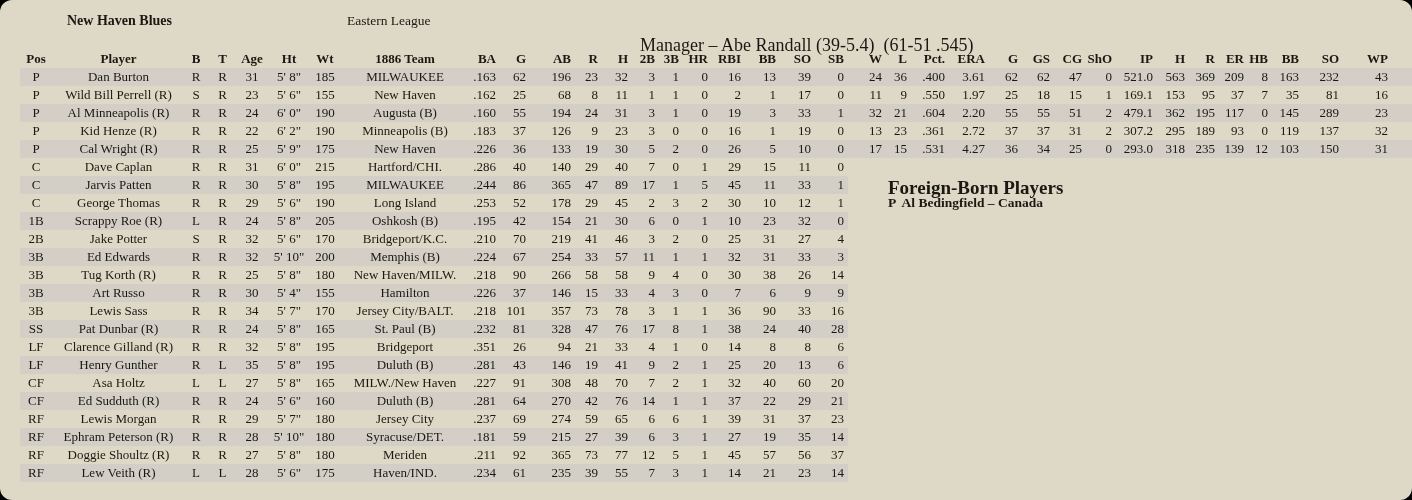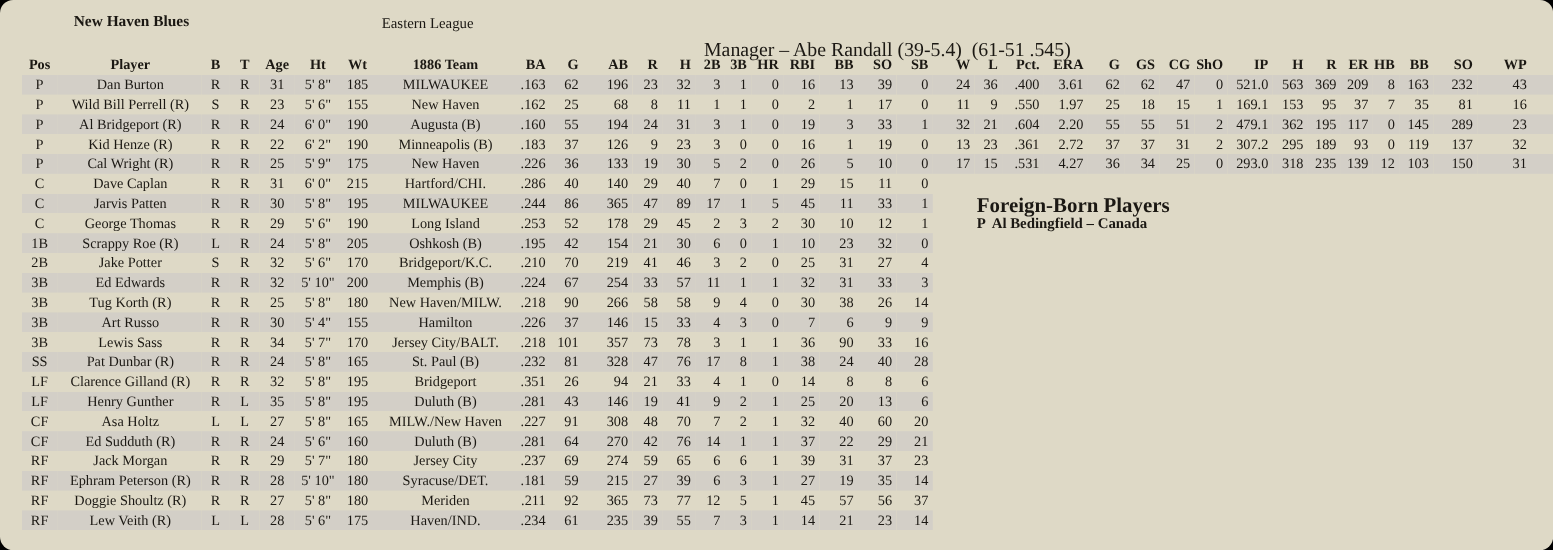--- a/index.html
+++ b/index.html
@@ -122,21 +122,21 @@
           <td class="a-r">1</td>
           <td class="a-r">1</td>
           <td class="a-r">0</td>
           <td class="a-r">2</td>
           <td class="a-r">1</td>
           <td class="a-r">17</td>
           <td class="a-r">0</td>
         </tr>
         <tr>
           <td class="a-c">P</td>
-          <td class="a-l">Al Bridgeport (R)</td>
+          <td class="a-l">Al Minneapolis (R)</td>
           <td class="a-c">R</td>
           <td class="a-c">R</td>
           <td class="a-c">24</td>
           <td class="a-c">6' 0"</td>
           <td class="a-c">190</td>
           <td class="a-c">Augusta (B)</td>
           <td class="a-r">.160</td>
           <td class="a-r">55</td>
           <td class="a-r">194</td>
           <td class="a-r">24</td>
@@ -496,21 +496,21 @@
           <td class="a-r">14</td>
           <td class="a-r">1</td>
           <td class="a-r">1</td>
           <td class="a-r">37</td>
           <td class="a-r">22</td>
           <td class="a-r">29</td>
           <td class="a-r">21</td>
         </tr>
         <tr>
           <td class="a-c">RF</td>
-          <td class="a-l">Jack Morgan</td>
+          <td class="a-l">Lewis Morgan</td>
           <td class="a-c">R</td>
           <td class="a-c">R</td>
           <td class="a-c">29</td>
           <td class="a-c">5' 7"</td>
           <td class="a-c">180</td>
           <td class="a-c">Jersey City</td>
           <td class="a-r">.237</td>
           <td class="a-r">69</td>
           <td class="a-r">274</td>
           <td class="a-r">59</td>

